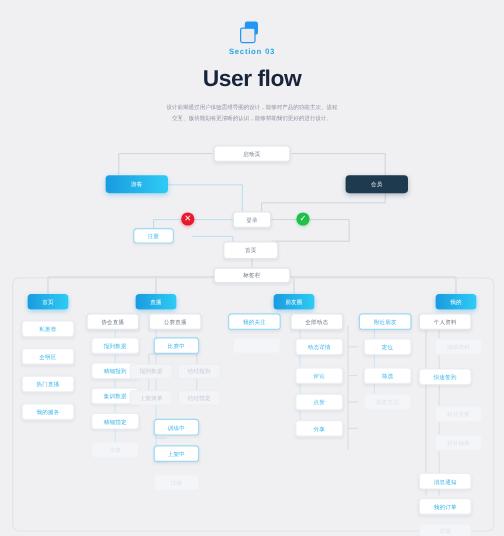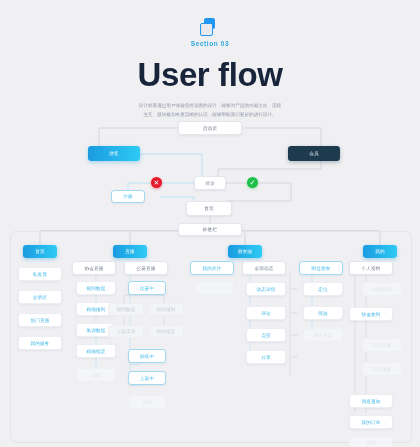--- a/index.html
+++ b/index.html
@@ -10,21 +10,21 @@
     overflow:hidden;
     position:relative;
   }
   
   .header{padding-top:18px;text-align:center;}
   .brand-icon{position:relative;width:20px;height:18px;margin:0 auto 4px;}
   .brand-icon .sq{position:absolute;width:11px;height:11px;border-radius:2px;}
   .brand-icon .sq-back{left:4px;top:0;background:#2196f3;}
   .brand-icon .sq-front{left:0;top:5px;background:#e9e9ee;border:1.4px solid #2196f3;}
   .section-label{font-size:6.5px;color:#29a8e0;letter-spacing:.6px;font-weight:bold;}
-  .page-title{font-size:33px;color:#17243a;font-weight:bold;margin:9px 0 8px;letter-spacing:-.4px;}
+  .page-title{font-size:19px;color:#17243a;font-weight:bold;margin:9px 0 8px;letter-spacing:-.4px;}
   .desc{font-size:4.6px;line-height:1.95;color:#8e94a3;width:235px;margin:0 auto;text-align:center;}
 
   
   .flow{position:absolute;left:0;top:113px;width:420px;height:334px;}
   .svg-lines{position:absolute;left:0;top:0;width:420px;height:334px;}
 
   .node{
     position:absolute;box-sizing:border-box;
     display:flex;align-items:center;justify-content:center;
     font-size:4.6px;border-radius:3.2px;white-space:nowrap;

